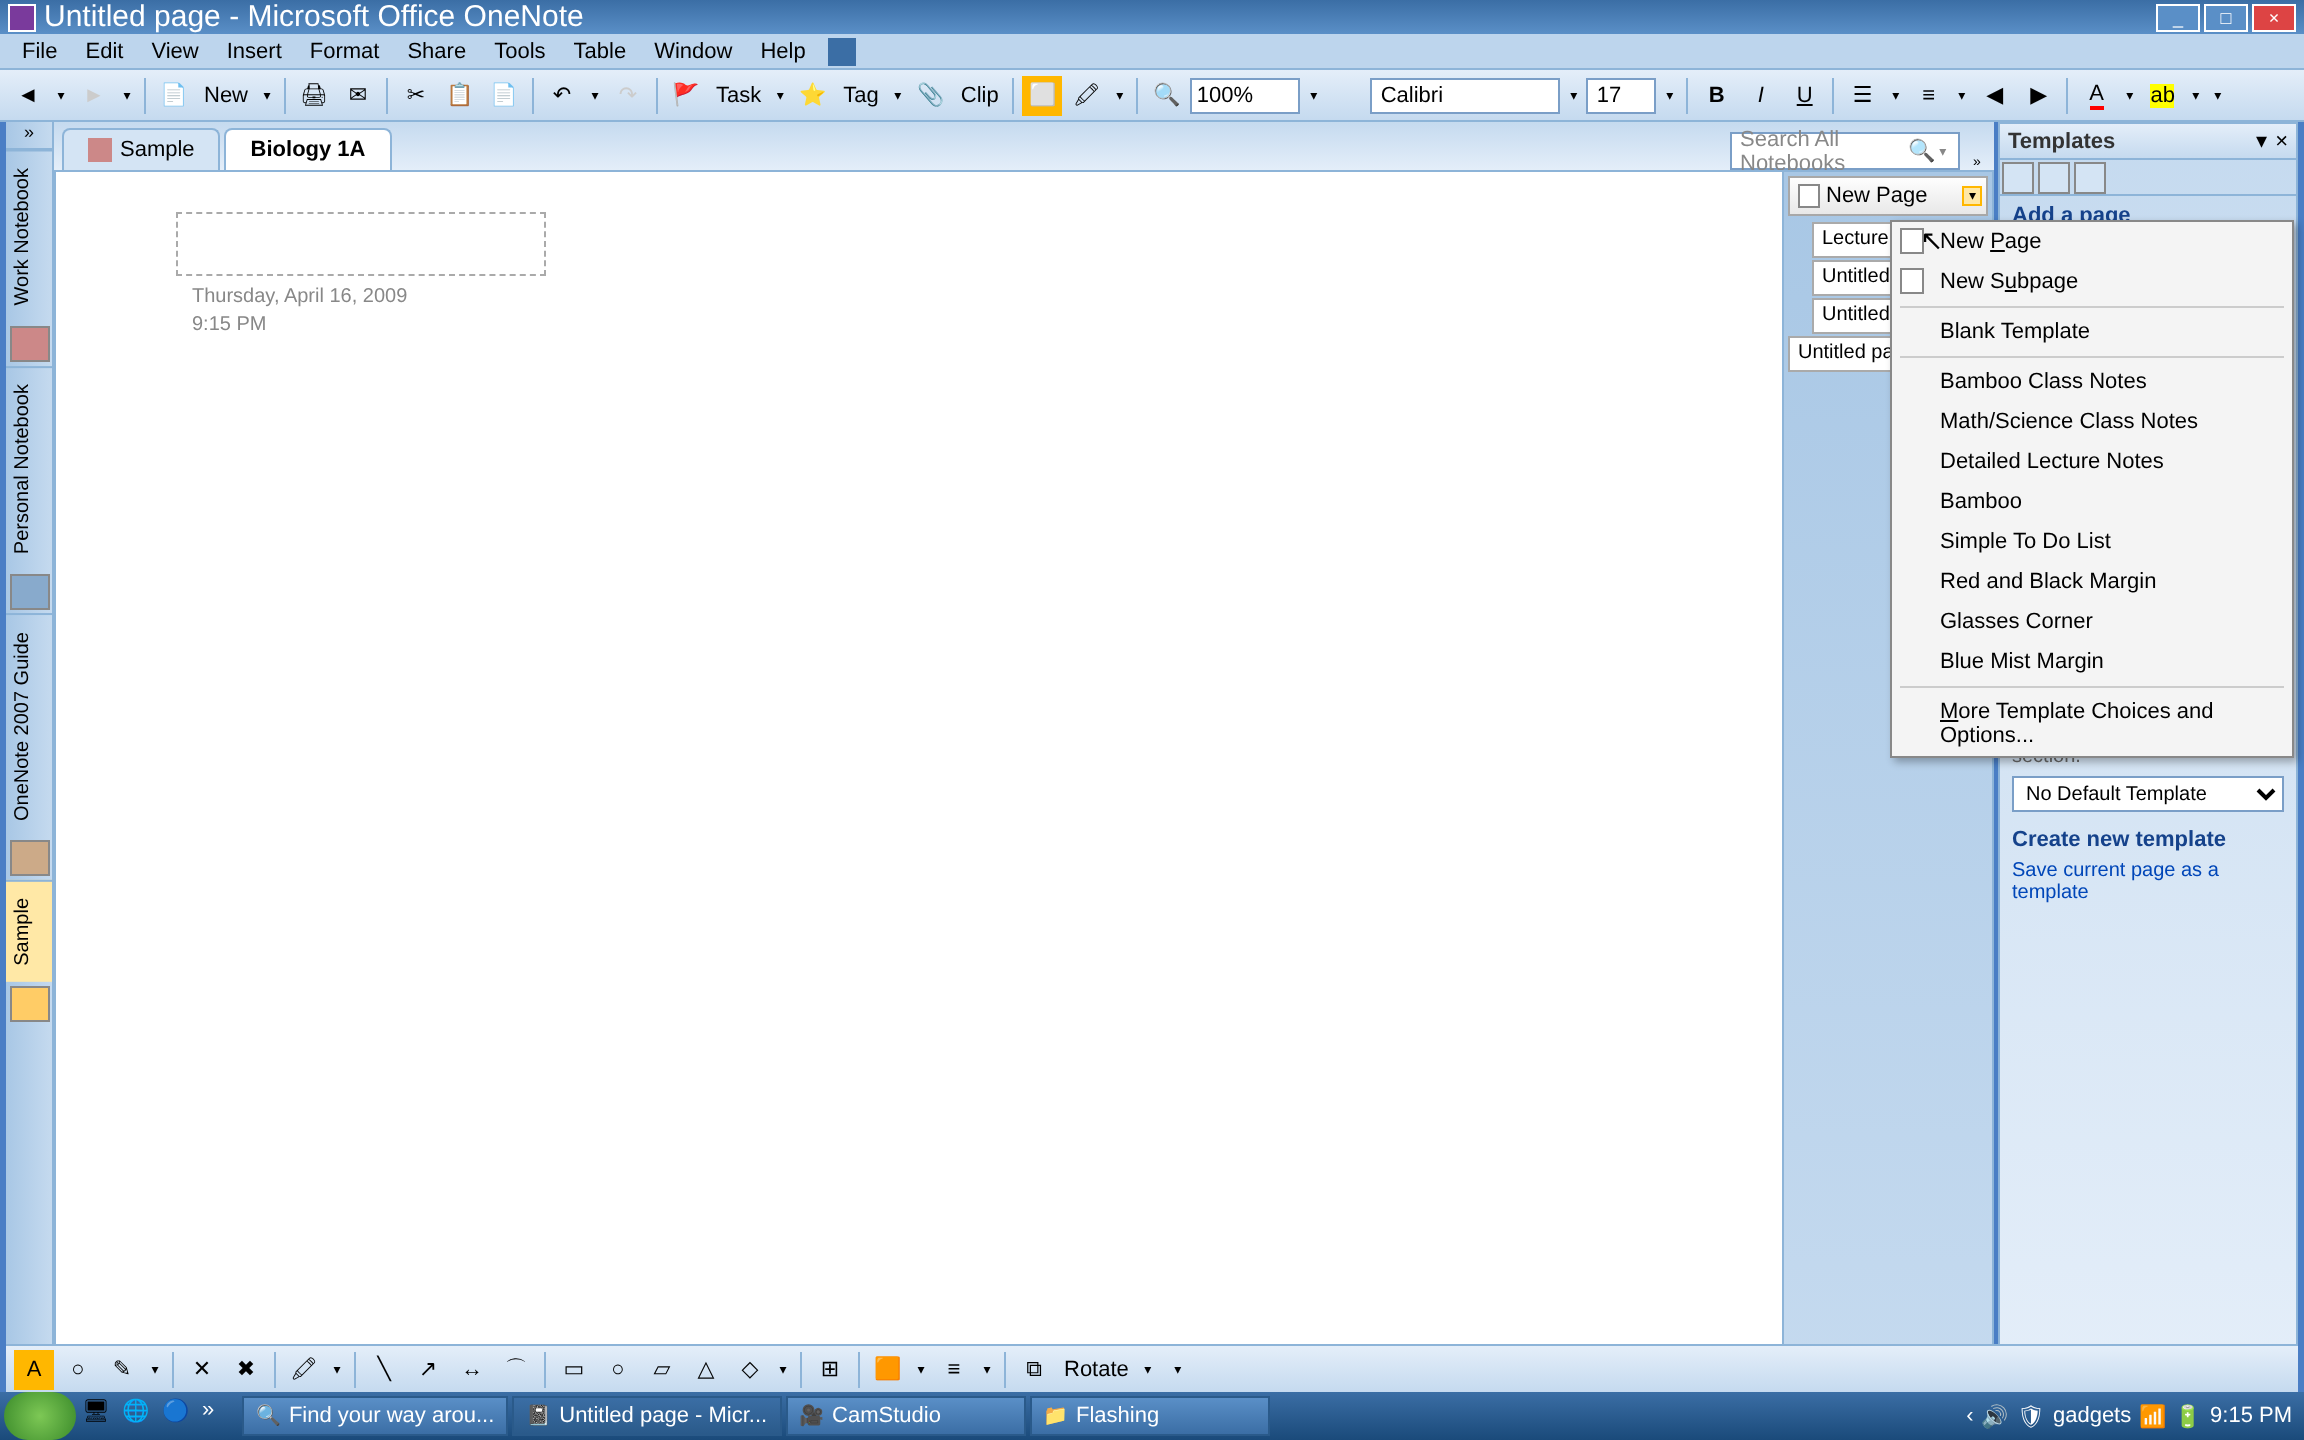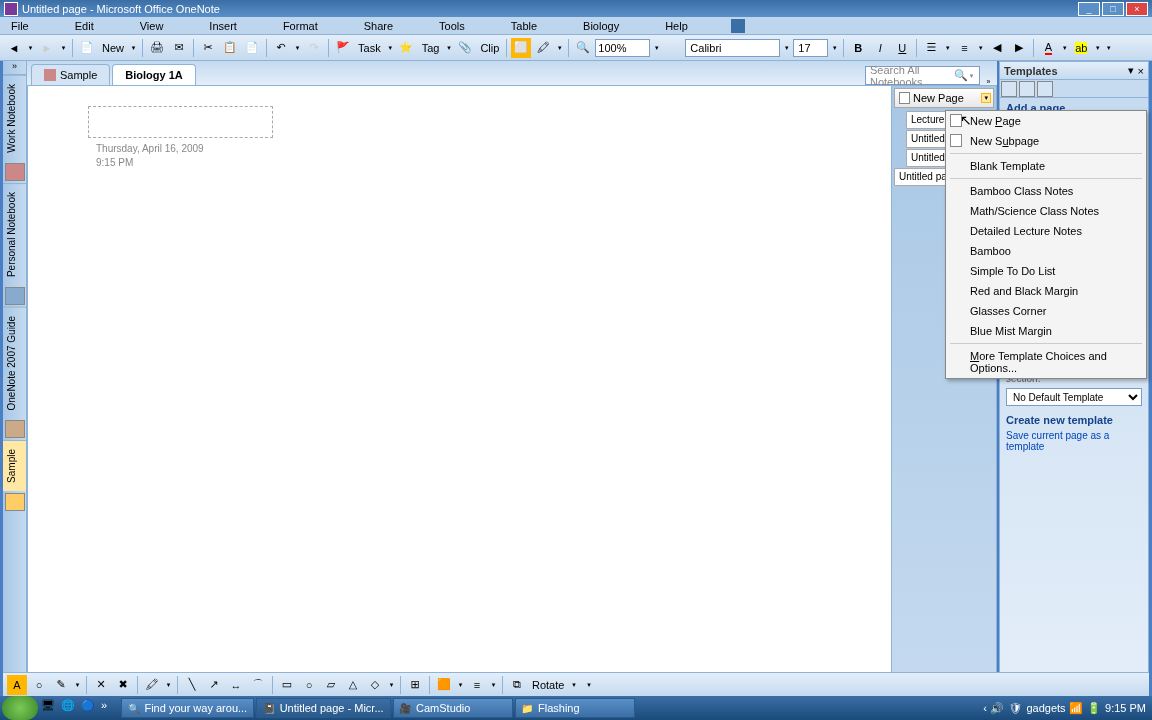--- a/index.html
+++ b/index.html
@@ -1,27 +1,27 @@
 <!DOCTYPE html>
 <html><head>
 <meta charset="utf-8">
 <style>
 * { margin: 0; padding: 0; box-sizing: border-box; font-family: Tahoma, sans-serif; font-size: 11px; }
 body { width: 1152px; height: 720px; background: #4a7ec5; overflow: hidden; position: relative; }
 
 .titlebar { height: 17px; background: linear-gradient(to bottom, #3b6ea5, #5a8fc7); display: flex; align-items: center; padding: 0 4px; color: white; }
 .titlebar .icon { width: 14px; height: 14px; background: #7a3a9c; margin-right: 4px; border: 1px solid #fff; }
-.titlebar .title { flex: 1; font-size: 11px; }
+.titlebar .title { flex: 1; font-size: 15px; }
 .win-controls { display: flex; gap: 2px; }
 .win-btn { width: 22px; height: 14px; border: 1px solid #fff; text-align: center; font-size: 9px; line-height: 12px; }
 .min-btn { background: #5a8fc7; color: #fff; }
 .max-btn { background: #5a8fc7; color: #fff; }
 .close-btn { background: #d44; color: #fff; }
 
-.menubar { height: 18px; background: #bdd5ed; display: flex; align-items: center; padding: 0 4px; border-bottom: 1px solid #8db4d8; gap: 32px; }
+.menubar { height: 18px; background: #bdd5ed; display: flex; align-items: center; padding: 0 4px; border-bottom: 1px solid #8db4d8; }
 .menu-item { padding: 2px 7px; cursor: pointer; }
 .help-icon { width: 14px; height: 14px; background: #3b6ea5; margin-left: 4px; }
 
 .toolbar { height: 26px; background: linear-gradient(to bottom, #e4eef9, #c5daef); display: flex; align-items: center; padding: 0 4px; border-bottom: 1px solid #8db4d8; gap: 2px; }
 .tb-btn { width: 20px; height: 20px; display: flex; align-items: center; justify-content: center; border: 1px solid transparent; }
 .tb-sep { width: 1px; height: 18px; background: #8db4d8; margin: 0 2px; }
 .tb-text { padding: 0 3px; }
 .zoom-box { width: 55px; height: 18px; background: #fff; border: 1px solid #7a9ec7; padding: 0 2px; display: flex; align-items: center; }
 .font-box { width: 95px; height: 18px; background: #fff; border: 1px solid #7a9ec7; padding: 0 4px; display: flex; align-items: center; }
 .size-box { width: 35px; height: 18px; background: #fff; border: 1px solid #7a9ec7; padding: 0 4px; display: flex; align-items: center; }
@@ -101,21 +101,21 @@
 
 <div class="menubar">
   <div class="menu-item">File</div>
   <div class="menu-item">Edit</div>
   <div class="menu-item">View</div>
   <div class="menu-item">Insert</div>
   <div class="menu-item">Format</div>
   <div class="menu-item">Share</div>
   <div class="menu-item">Tools</div>
   <div class="menu-item">Table</div>
-  <div class="menu-item">Biology</div>
+  <div class="menu-item">Window</div>
   <div class="menu-item">Help</div>
   <div class="help-icon"></div>
 </div>
 
 <div class="toolbar">
   <div class="tb-btn">◄</div>
   <div class="dd-arrow">▾</div>
   <div class="tb-btn" style="color:#ccc">►</div>
   <div class="dd-arrow">▾</div>
   <div class="tb-sep"></div>

